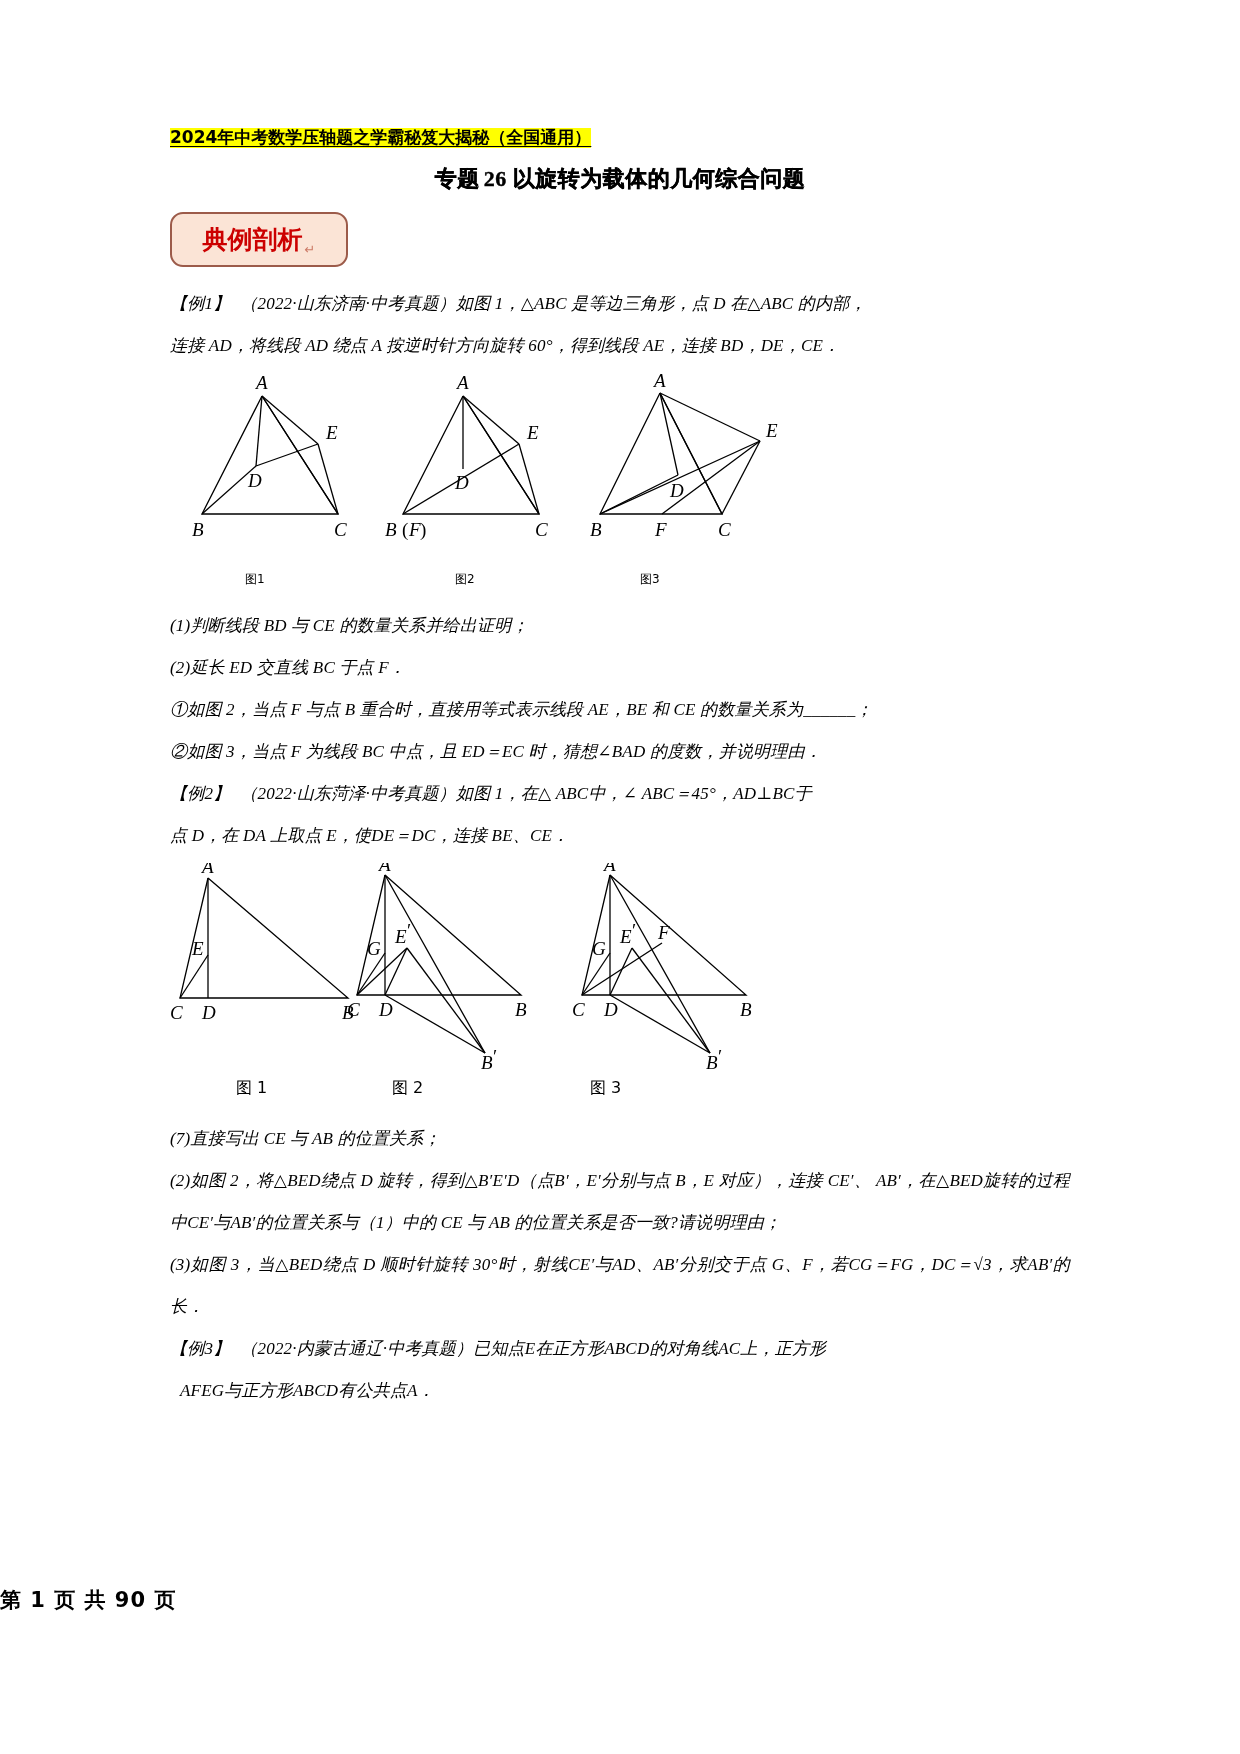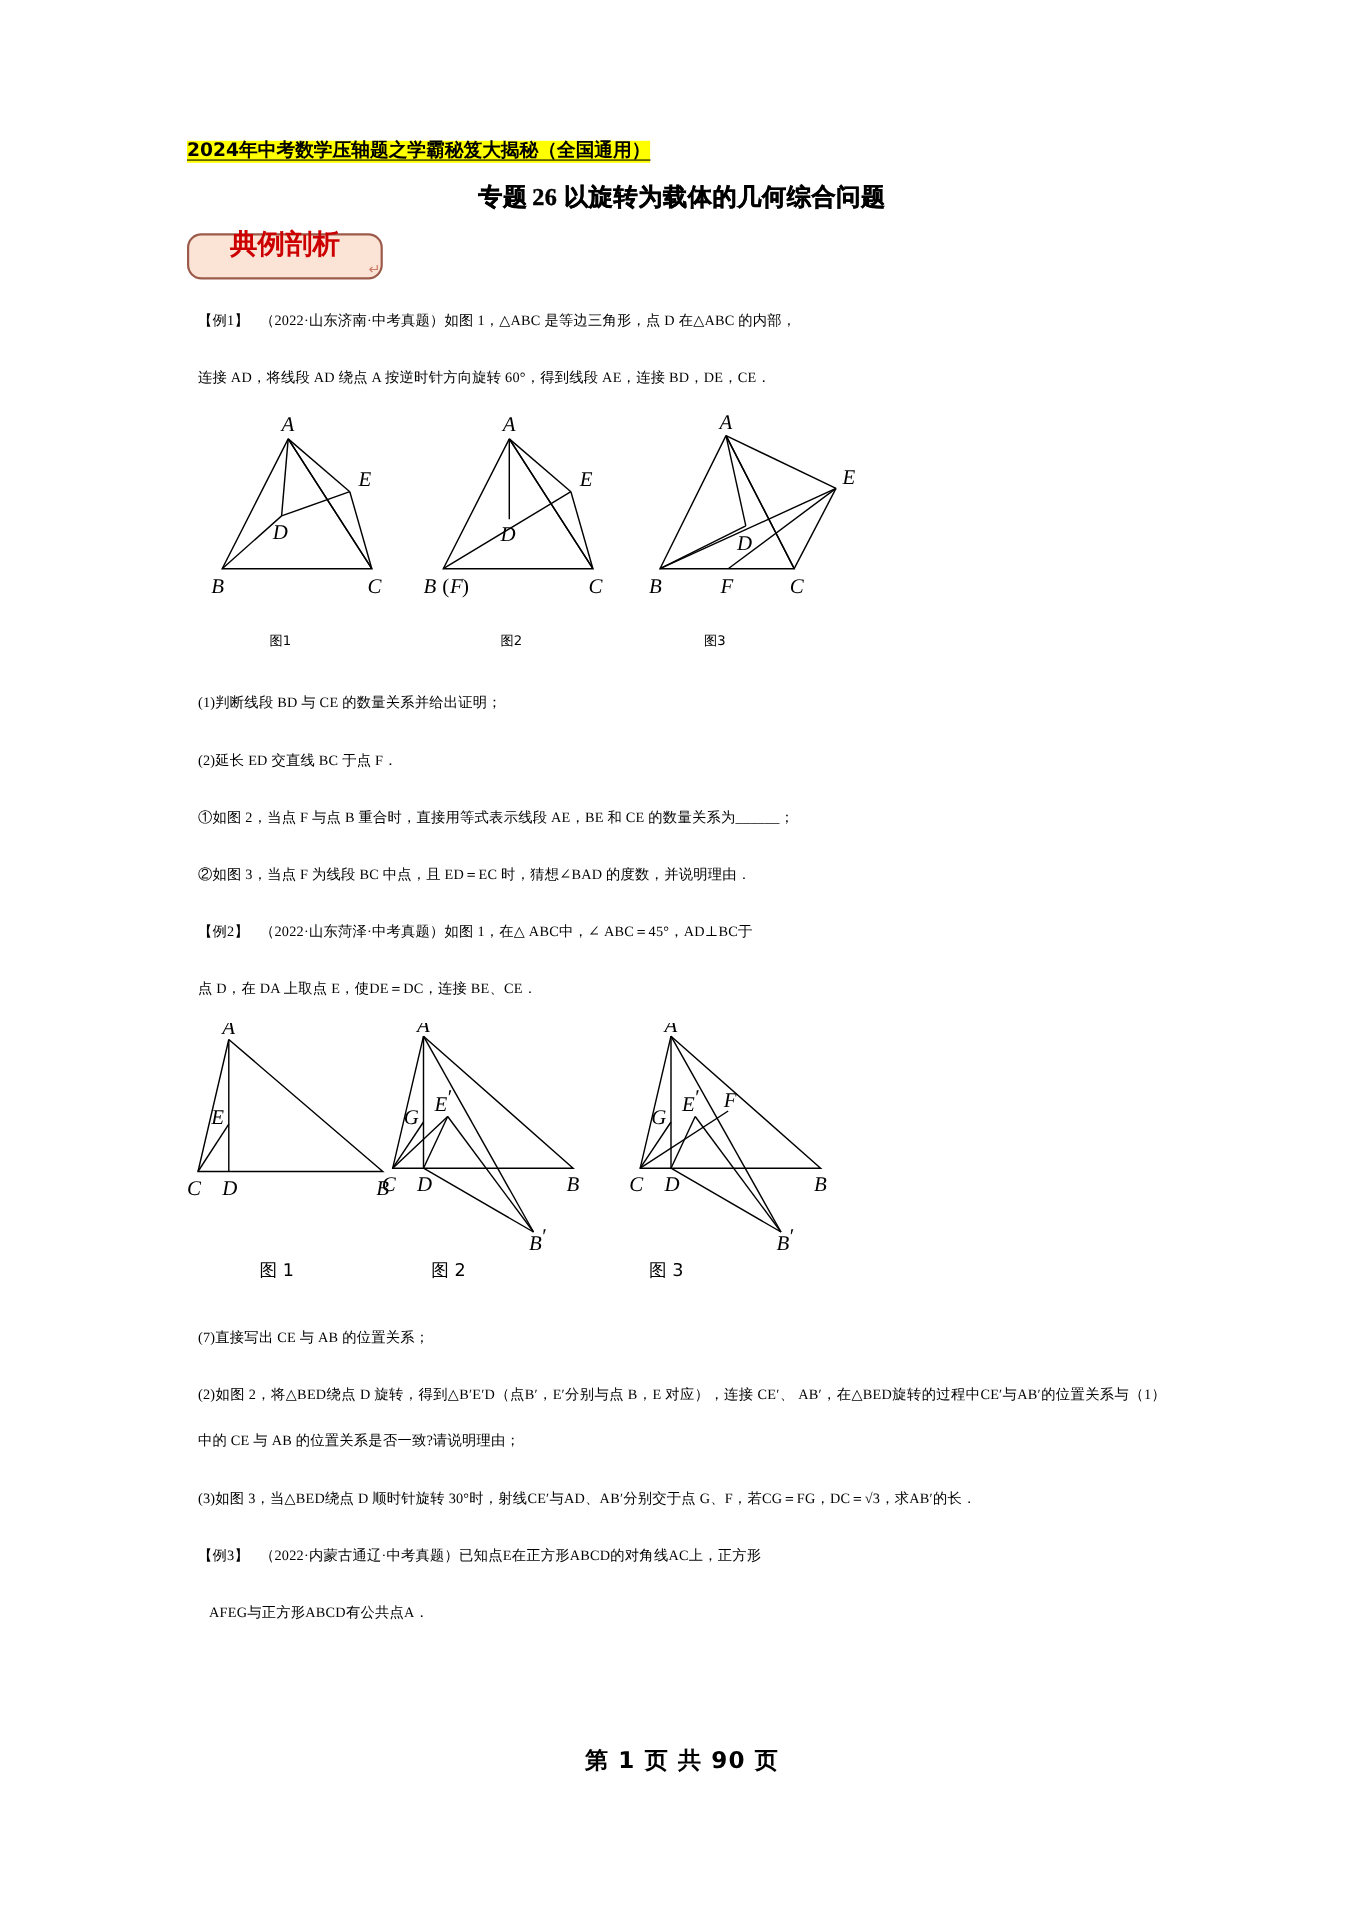--- a/index.html
+++ b/index.html
@@ -51,51 +51,51 @@
     letter-spacing: 0.5px;
     white-space: nowrap;
     -webkit-text-stroke: 0.4px #000;
   }
   .main-title .num { font-family: "Liberation Serif", serif; }
 
   
   .pill {
     margin-top: 18px;
     width: 178px;
-    height: 42px;
+    height: 55px;
     border: 2px solid #9c5b4a;
     border-radius: 13px;
     background: #fbe4d6;
     color: #cc0000;
     font-family: "DejaVu Sans", sans-serif;
     font-weight: bold;
     font-size: 25px;
     display: flex;
     align-items: center;
     justify-content: center;
     box-sizing: border-box;
     position: relative;
-    flex-direction: column;
   }
   .pill .pilcrow {
     font-size: 13px;
     color: #cc7a66;
     margin-left: 2px;
     align-self: flex-end;
     margin-bottom: 8px;
     font-weight: normal;
   }
 
   
   .para {
-    font-size: 13px;
+    font-size: 17px;
     line-height: 42px;
-    margin: 10px;
+    margin: 0;
     letter-spacing: 0.2px;
     text-align: justify;
+    font-style: italic;
   }
   .para.first { margin-top: 16px; }
 
   
   .figrow {
     position: relative;
     height: 200px;
     margin-top: 4px;
   }
   .figrow svg { display: block; }
@@ -129,21 +129,21 @@
     font-family: "DejaVu Sans", sans-serif;
     top: 0;
   }
 
   
   .footer {
     position: absolute;
     left: 0;
     right: 0;
     bottom: 140px;
-    text-align: center;
+    text-align: left;
     font-family: "DejaVu Sans", sans-serif;
     font-weight: bold;
     font-size: 21px;
     letter-spacing: 1px;
   }
 
   svg text {
     font-family: "Liberation Serif", serif;
     font-style: italic;
     font-size: 19px;

